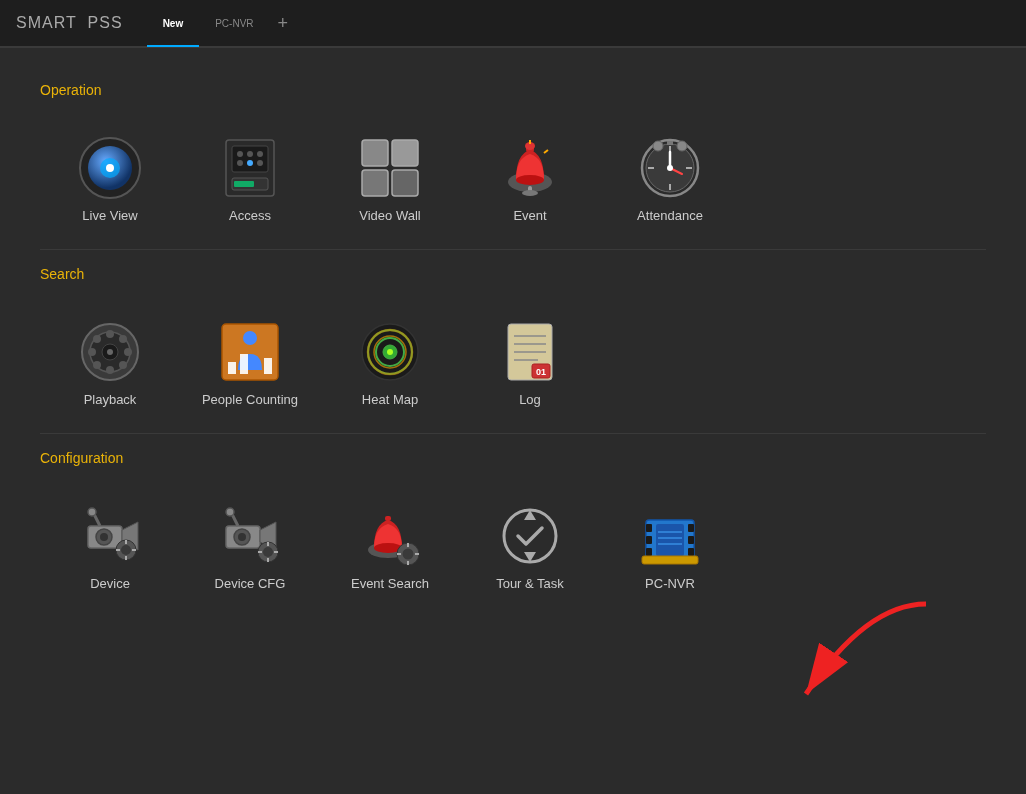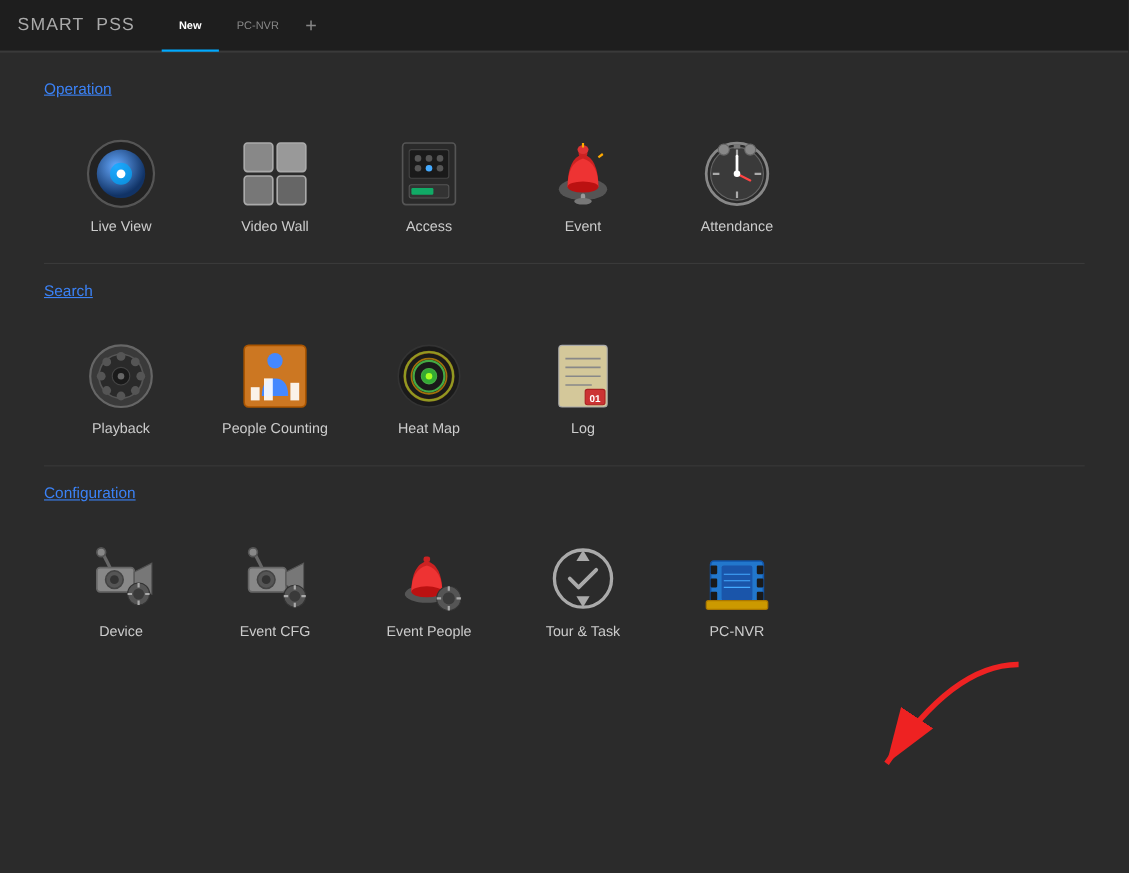--- a/index.html
+++ b/index.html
@@ -67,23 +67,23 @@
       padding: 0 8px;
     }
 
     
     .content {
       padding: 24px 40px;
     }
 
     .section-label {
       font-size: 14px;
-      color: #3b82f6;
+      color: #eab308;
       margin-bottom: 20px;
-      text-decoration: underline;
+      margin-top: 10px;
     }
 
     .icon-grid {
       display: flex;
       flex-direction: row;
       gap: 0px;
       flex-wrap: nowrap;
       margin-bottom: 10px;
     }
 
@@ -164,47 +164,47 @@
             <circle cx="32" cy="32" r="10" fill="#0af" opacity="0.7"></circle>
             <circle cx="32" cy="32" r="4" fill="#fff"></circle>
           </svg>
         </div>
         <div class="icon-label">Live View</div>
       </div>
 
       <div class="icon-item">
         <div class="icon-box">
           <svg class="icon-svg" viewBox="0 0 64 64">
-            <rect x="4" y="4" width="26" height="26" rx="3" fill="#888" stroke="#aaa" stroke-width="1.5"></rect>
-            <rect x="34" y="4" width="26" height="26" rx="3" fill="#999" stroke="#aaa" stroke-width="1.5"></rect>
-            <rect x="4" y="34" width="26" height="26" rx="3" fill="#777" stroke="#aaa" stroke-width="1.5"></rect>
-            <rect x="34" y="34" width="26" height="26" rx="3" fill="#666" stroke="#aaa" stroke-width="1.5"></rect>
-          </svg>
-        </div>
-        <div class="icon-label">Video Wall</div>
-      </div>
-
-      <div class="icon-item">
-        <div class="icon-box">
-          <svg class="icon-svg" viewBox="0 0 64 64">
             <rect x="8" y="4" width="48" height="56" rx="3" fill="#2a2a2a" stroke="#555" stroke-width="1.5"></rect>
             <rect x="14" y="10" width="36" height="26" rx="2" fill="#1a1a1a" stroke="#444" stroke-width="1"></rect>
 
             <circle cx="22" cy="18" r="3" fill="#555"></circle>
             <circle cx="32" cy="18" r="3" fill="#555"></circle>
             <circle cx="42" cy="18" r="3" fill="#555"></circle>
             <circle cx="22" cy="27" r="3" fill="#555"></circle>
             <circle cx="32" cy="27" r="3" fill="#4af"></circle>
             <circle cx="42" cy="27" r="3" fill="#555"></circle>
 
             <rect x="14" y="42" width="36" height="12" rx="2" fill="#333" stroke="#555" stroke-width="1"></rect>
             <rect x="16" y="45" width="20" height="6" rx="1" fill="#1a6"></rect>
           </svg>
         </div>
         <div class="icon-label">Access</div>
+      </div>
+
+      <div class="icon-item">
+        <div class="icon-box">
+          <svg class="icon-svg" viewBox="0 0 64 64">
+            <rect x="4" y="4" width="26" height="26" rx="3" fill="#888" stroke="#aaa" stroke-width="1.5"></rect>
+            <rect x="34" y="4" width="26" height="26" rx="3" fill="#999" stroke="#aaa" stroke-width="1.5"></rect>
+            <rect x="4" y="34" width="26" height="26" rx="3" fill="#777" stroke="#aaa" stroke-width="1.5"></rect>
+            <rect x="34" y="34" width="26" height="26" rx="3" fill="#666" stroke="#aaa" stroke-width="1.5"></rect>
+          </svg>
+        </div>
+        <div class="icon-label">Video Wall</div>
       </div>
 
       <div class="icon-item">
         <div class="icon-box">
           <svg class="icon-svg" viewBox="0 0 64 64">
 
             <ellipse cx="32" cy="46" rx="22" ry="10" fill="#555"></ellipse>
             <path d="M18 44 Q18 18 32 14 Q46 18 46 44 Z" fill="#cc2222"></path>
             <path d="M18 44 Q18 22 32 18 Q46 22 46 44 Z" fill="#ee3333"></path>
             <ellipse cx="32" cy="44" rx="14" ry="5" fill="#bb1111"></ellipse>
@@ -371,42 +371,42 @@
             <circle cx="12" cy="8" r="4" fill="#888" stroke="#555" stroke-width="1.5"></circle>
 
             <circle cx="50" cy="48" r="10" fill="#555" stroke="#333" stroke-width="1"></circle>
             <circle cx="50" cy="48" r="5" fill="#3a3a3a"></circle>
             <line x1="50" y1="38" x2="50" y2="42" stroke="#aaa" stroke-width="2"></line>
             <line x1="50" y1="54" x2="50" y2="58" stroke="#aaa" stroke-width="2"></line>
             <line x1="40" y1="48" x2="44" y2="48" stroke="#aaa" stroke-width="2"></line>
             <line x1="56" y1="48" x2="60" y2="48" stroke="#aaa" stroke-width="2"></line>
           </svg>
         </div>
-        <div class="icon-label">Event CFG</div>
+        <div class="icon-label">Device CFG</div>
       </div>
 
       <div class="icon-item">
         <div class="icon-box">
           <svg class="icon-svg" viewBox="0 0 64 64">
 
             <ellipse cx="30" cy="46" rx="20" ry="8" fill="#555"></ellipse>
             <path d="M16 44 Q16 20 30 16 Q44 20 44 44 Z" fill="#cc2222"></path>
             <path d="M16 44 Q16 24 30 20 Q44 24 44 44 Z" fill="#ee3333"></path>
             <ellipse cx="30" cy="44" rx="14" ry="5" fill="#bb1111"></ellipse>
             <rect x="27" y="12" width="6" height="5" rx="2" fill="#cc2222"></rect>
 
             <circle cx="50" cy="50" r="11" fill="#555" stroke="#333" stroke-width="1"></circle>
             <circle cx="50" cy="50" r="5.5" fill="#3a3a3a"></circle>
             <line x1="50" y1="39" x2="50" y2="43" stroke="#aaa" stroke-width="2"></line>
             <line x1="50" y1="57" x2="50" y2="61" stroke="#aaa" stroke-width="2"></line>
             <line x1="39" y1="50" x2="43" y2="50" stroke="#aaa" stroke-width="2"></line>
             <line x1="57" y1="50" x2="61" y2="50" stroke="#aaa" stroke-width="2"></line>
           </svg>
         </div>
-        <div class="icon-label">Event People</div>
+        <div class="icon-label">Event Search</div>
       </div>
 
       <div class="icon-item">
         <div class="icon-box">
           <svg class="icon-svg" viewBox="0 0 64 64">
 
             <circle cx="32" cy="32" r="26" fill="none" stroke="#aaa" stroke-width="3"></circle>
 
             <path d="M32 6 L38 16 L26 16 Z" fill="#aaa"></path>
 

